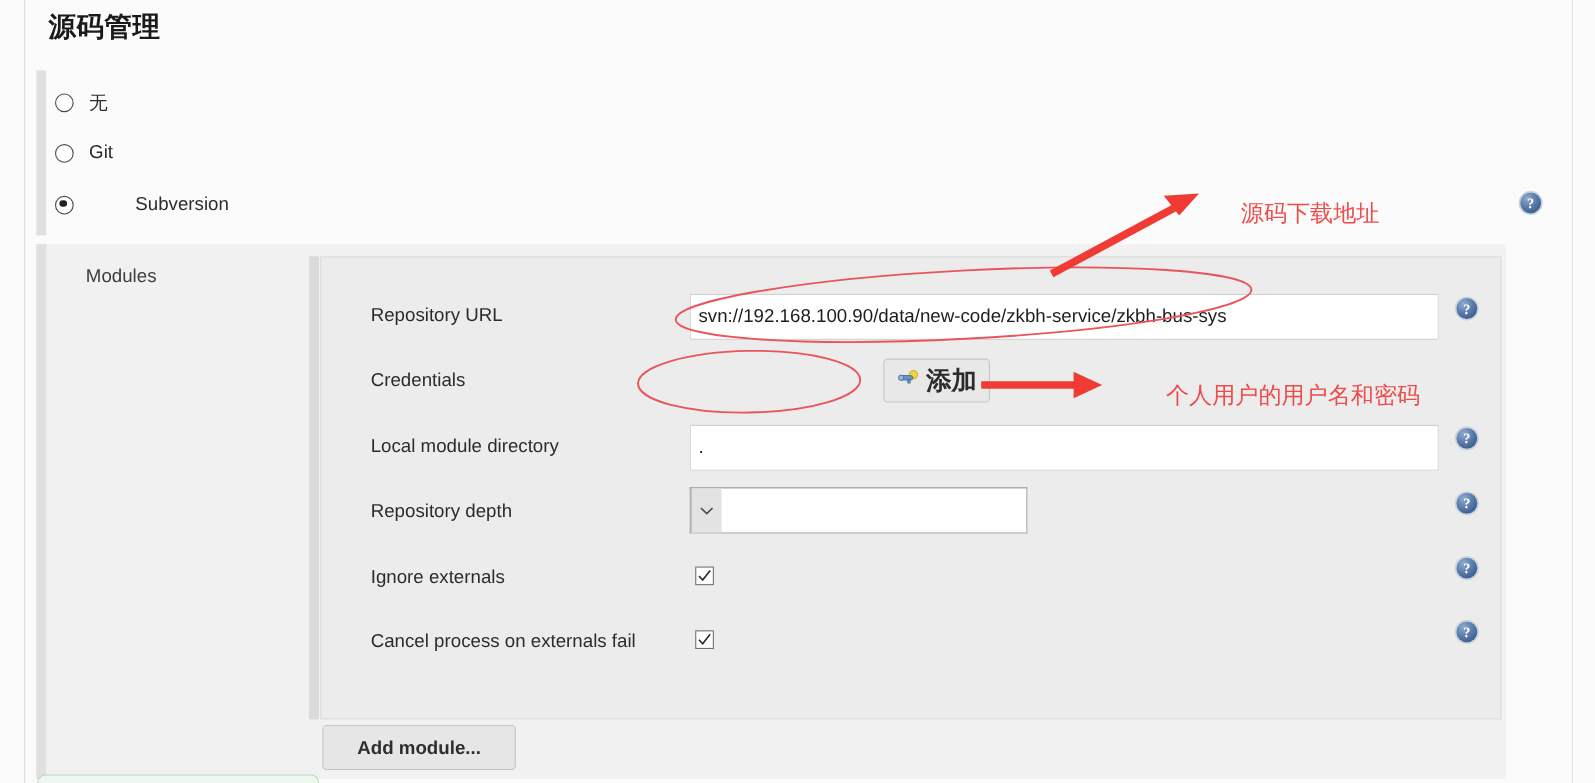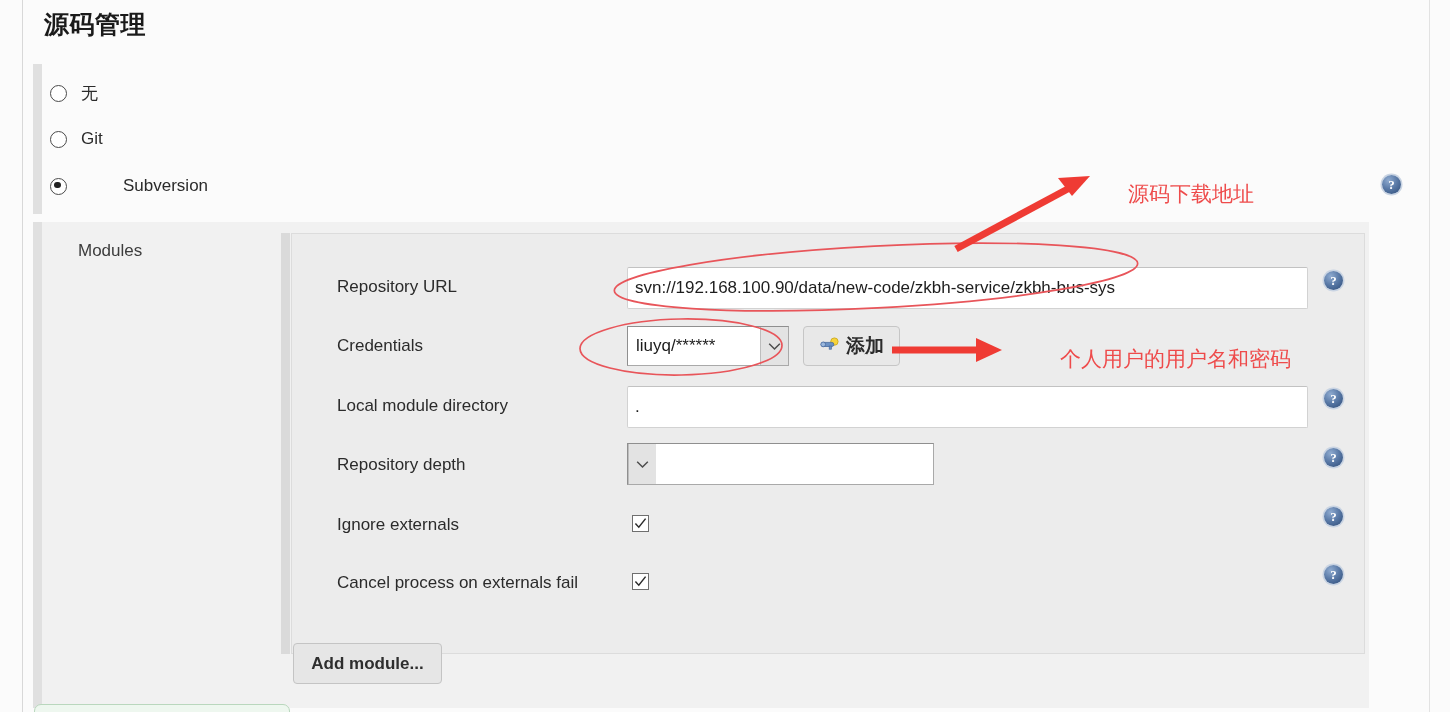--- a/index.html
+++ b/index.html
@@ -206,30 +206,30 @@
     background: #e8e8e8;
     border: 1px solid #c6c6c6;
     border-radius: 4px;
     display: flex;
     align-items: center;
     justify-content: center;
     gap: 6px;
     cursor: pointer;
   }
   .btn-add-cred .label {
-    font-size: 19px;
+    font-size: 23px;
     font-weight: bold;
     color: #2b2b2b;
     font-family: Liberation Serif, serif;
   }
 
   .btn-add-module {
     position: absolute;
-    left: 293px; top: 643px;
-    width: 149px; height: 41px;
+    left: 293px; top: 659px;
+    width: 176px; height: 41px;
     background: #e6e6e6;
     border: 1px solid #c4c4c4;
     border-radius: 4px;
     display: flex;
     align-items: center;
     justify-content: center;
     cursor: pointer;
   }
   .btn-add-module .label {
     font-size: 17px;
@@ -295,28 +295,20 @@
 
   <div class="form-panel">
 
     <div class="field-row" style="top:43px;">
       <span class="field-label">Repository URL</span>
     </div>
     <div class="text-input" style="left:335px; top:33px; width:681px; height:42px;">svn://192.168.100.90/data/new-code/zkbh-service/zkbh-bus-sys</div>
 
     <div class="field-row" style="top:102px;">
       <span class="field-label">Credentials</span>
-    </div>
-    <div class="select-box" style="left:335px; top:92px; width:162px; height:40px;">
-      <span class="select-value">liuyq/******</span>
-      <span class="select-arrow">
-        <svg width="13" height="9" viewBox="0 0 13 9">
-            <path d="M1.2 1.8 L6.5 7 L11.8 1.8" fill="none" stroke="#4d4d4d" stroke-width="1.5"></path>
-          </svg>
-      </span>
     </div>
 
     <div class="field-row" style="top:162px;">
       <span class="field-label">Local module directory</span>
     </div>
     <div class="text-input" style="left:335px; top:152px; width:681px; height:42px;">.</div>
 
     <div class="field-row" style="top:221px;">
       <span class="field-label">Repository depth</span>
     </div>

